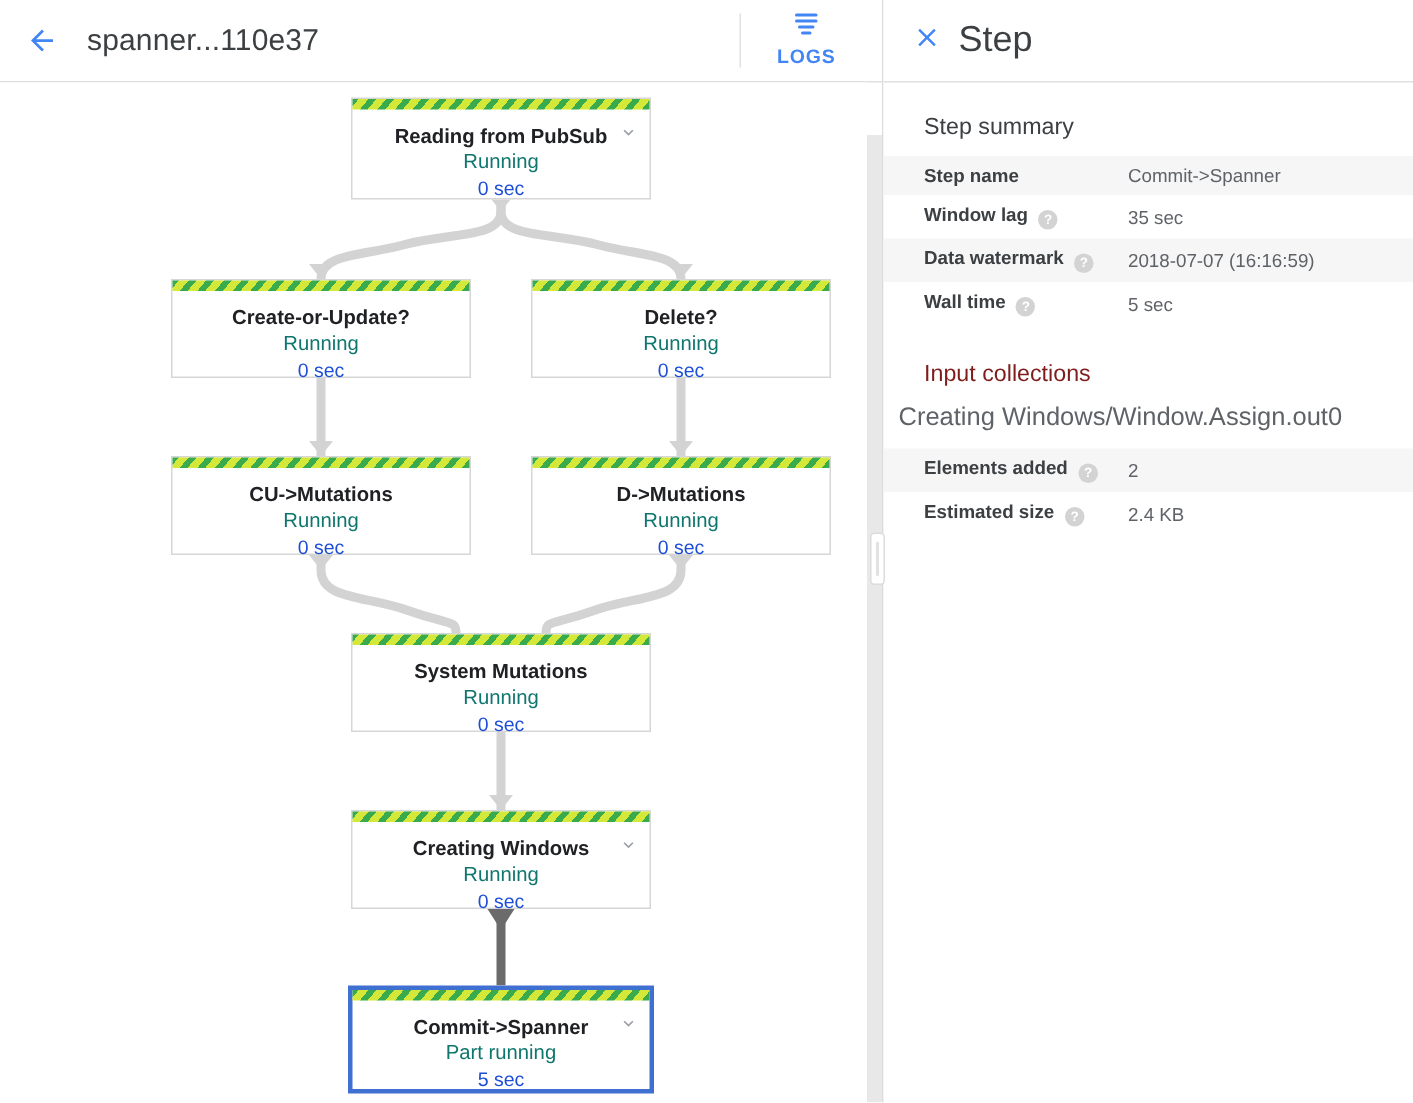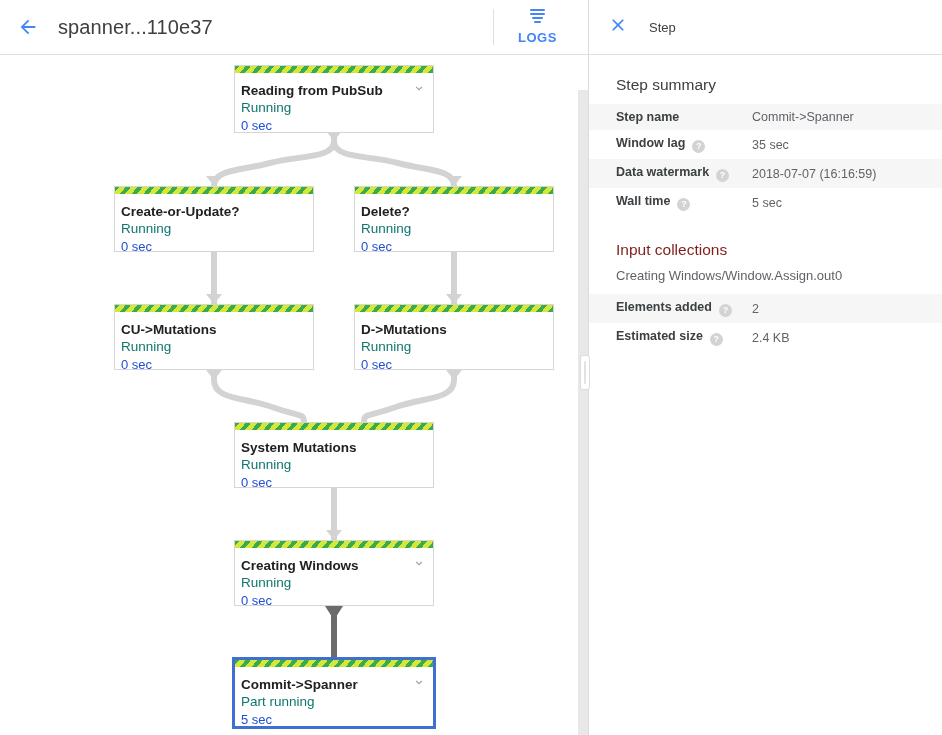--- a/index.html
+++ b/index.html
@@ -65,21 +65,21 @@
   .node-stripe {
     height: 7px; width: 100%;
     background-image: repeating-linear-gradient(
       -50deg,
       #3aab4c 0px, #3aab4c 4px,
       #d4e83a 4px, #d4e83a 9px
     );
   }
   .node-body {
     padding: 9px 6px 8px 6px;
-    text-align: left;
+    text-align: center;
     position: relative;
   }
   .node-title { font-size: 13.5px; font-weight: 700; color: #202124; line-height: 17px; }
   .node-status { font-size: 13.5px; color: #0f766e; line-height: 18px; }
   .node-time { font-size: 13px; color: #1d4ed8; line-height: 17px; }
   .node-chevron {
     position: absolute; right: 7px; top: 8px;
     width: 14px; height: 14px; cursor: pointer;
   }
   .node-chevron svg { display: block; }
@@ -113,21 +113,21 @@
   }
   .right-header {
     height: 55px; display: flex; align-items: center;
     border-bottom: 1px solid #e0e0e0;
   }
   .close-btn {
     width: 42px; height: 42px; margin-left: 8px;
     display: flex; align-items: center; justify-content: center;
     cursor: pointer; border-radius: 50%;
   }
-  .panel-title { font-size: 13px; color: #3c4043; margin-left: 10px; }
+  .panel-title { font-size: 24px; color: #3c4043; }
 
   .right-body { padding: 21px 0 0 0; }
   .section-head {
     font-size: 15.5px; color: #3c4043; padding: 0 0 10px 27px; font-weight: 400;
   }
   .kv-table { width: 100%; border-collapse: collapse; }
   .kv-table tr.alt { background: #f6f6f6; }
   .kv-table td { padding: 6px 0; font-size: 12.5px; vertical-align: middle; }
   .kv-key {
     width: 163px; padding-left: 27px !important;
@@ -138,21 +138,21 @@
     display: inline-flex; align-items: center; justify-content: center;
     width: 13px; height: 13px; border-radius: 50%;
     background: #d3d3d3; color: #fff; font-size: 9px; font-weight: 700;
     margin-left: 7px; vertical-align: -2px; cursor: pointer;
     line-height: 13px;
   }
   .section-head2 {
     font-size: 15.5px; color: #7f1d1d; padding: 24px 0 9px 27px;
   }
   .collection-name {
-    font-size: 13px; color: #5f6368; padding: 0 0 11px 27px;
+    font-size: 17px; color: #5f6368; padding: 0 0 11px 10px;
   }
 </style>
 </head>
 <body>
 
 <div class="app">
 
   <div class="left-pane">
 
     <div class="topbar">

